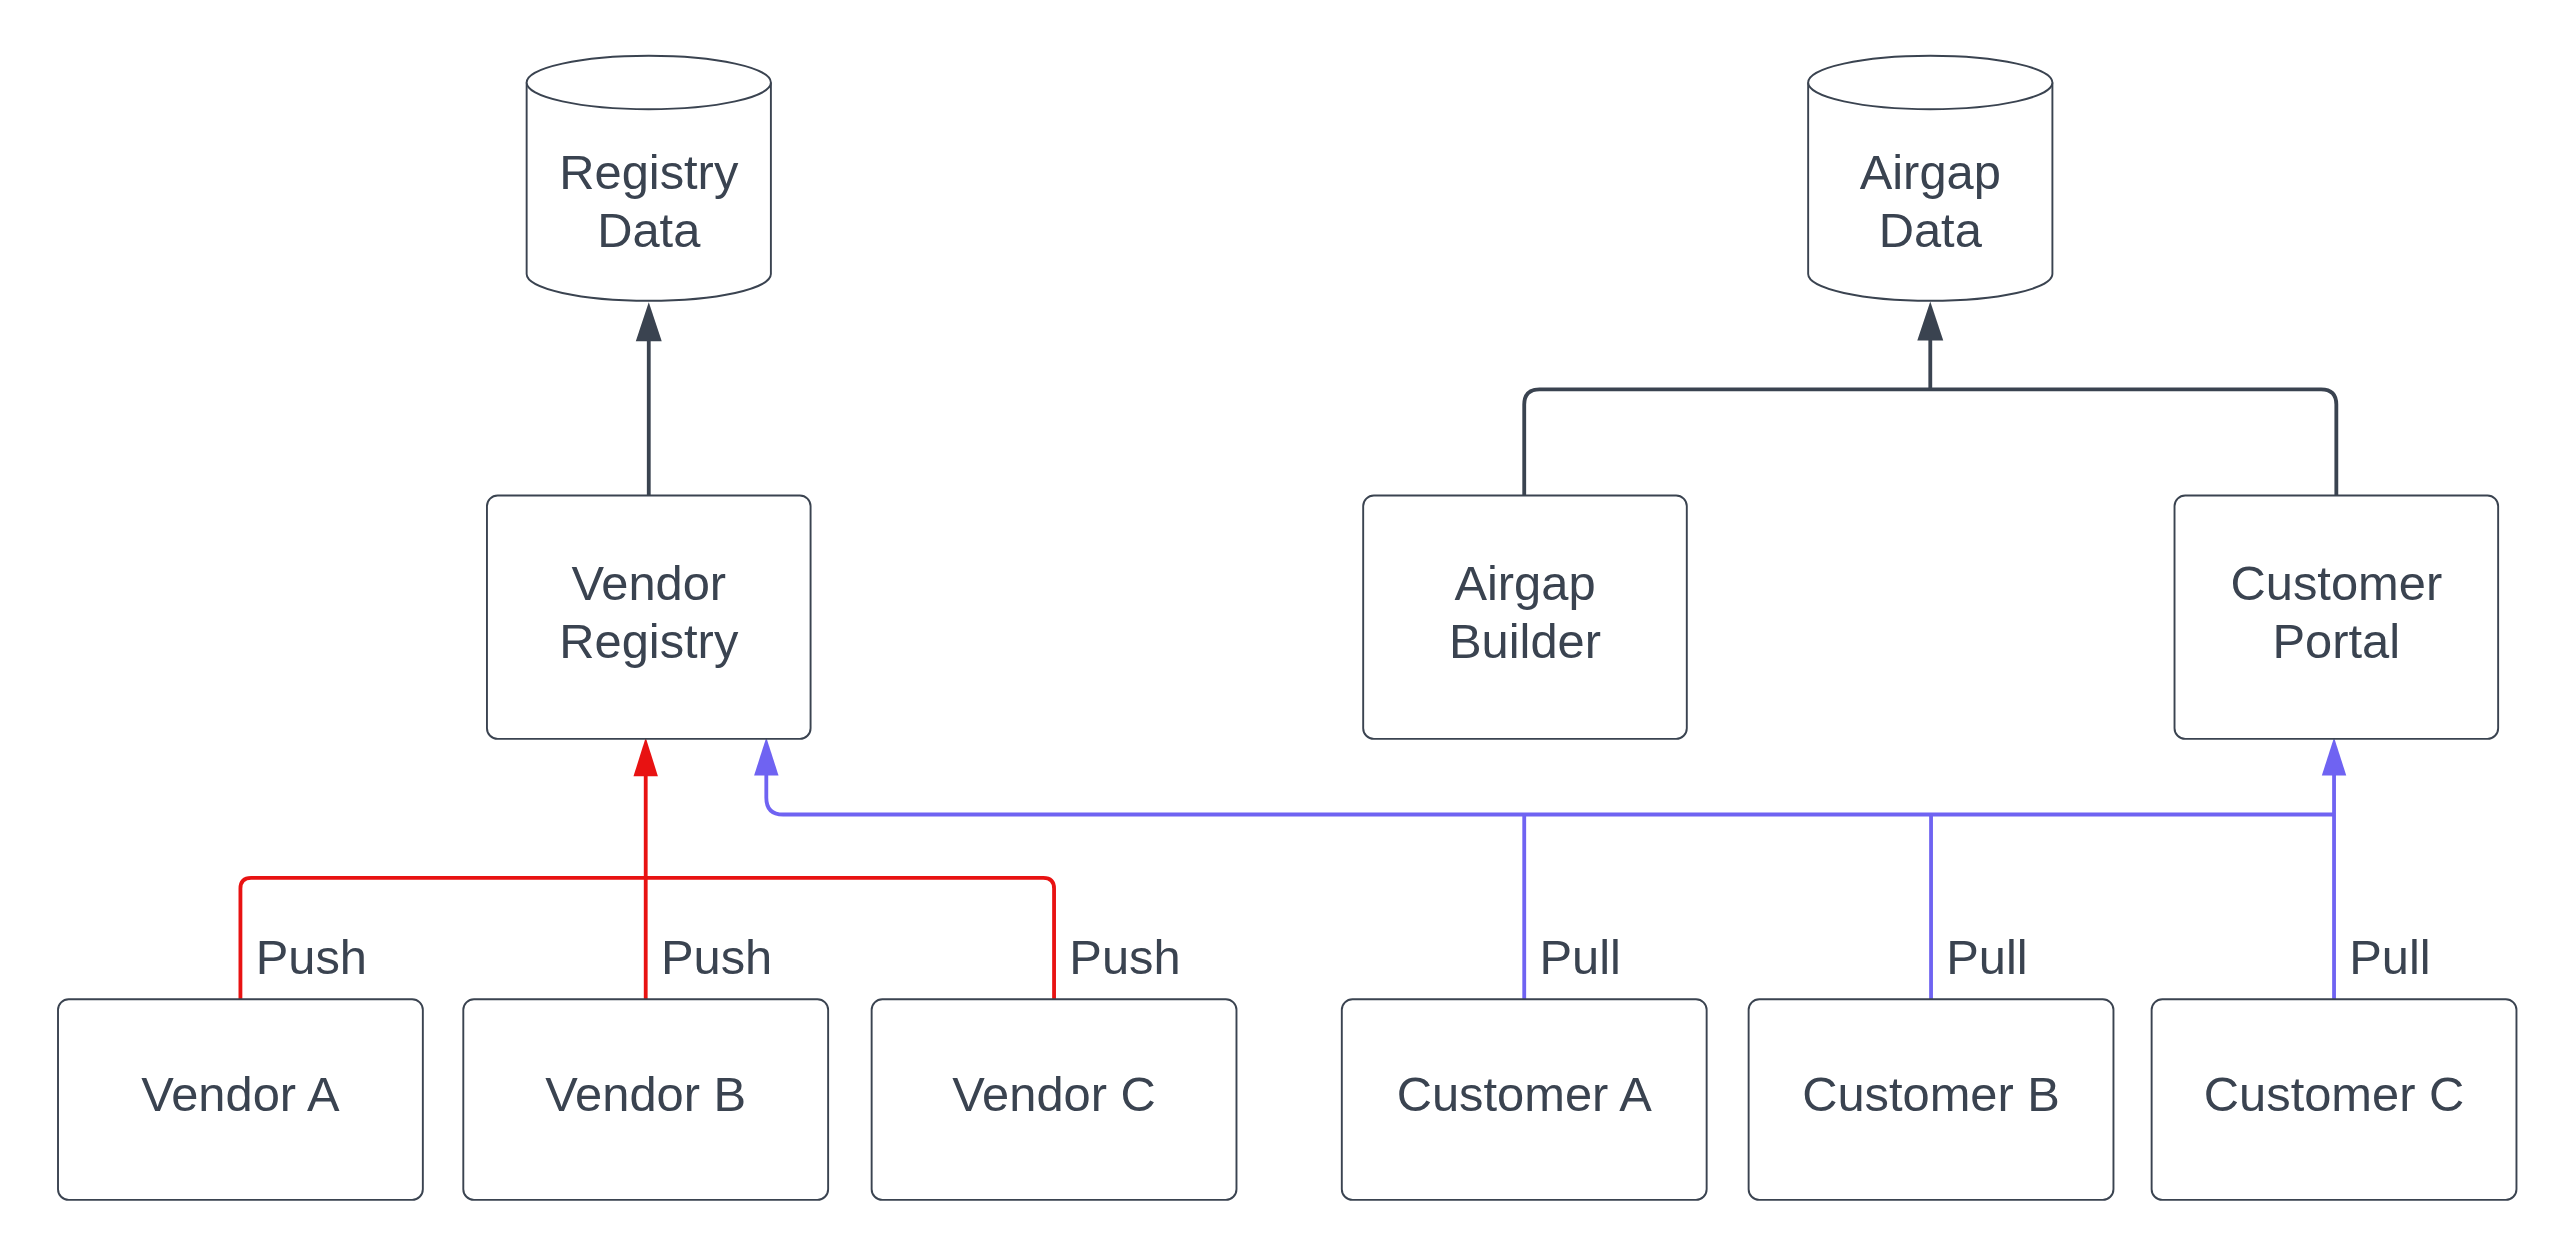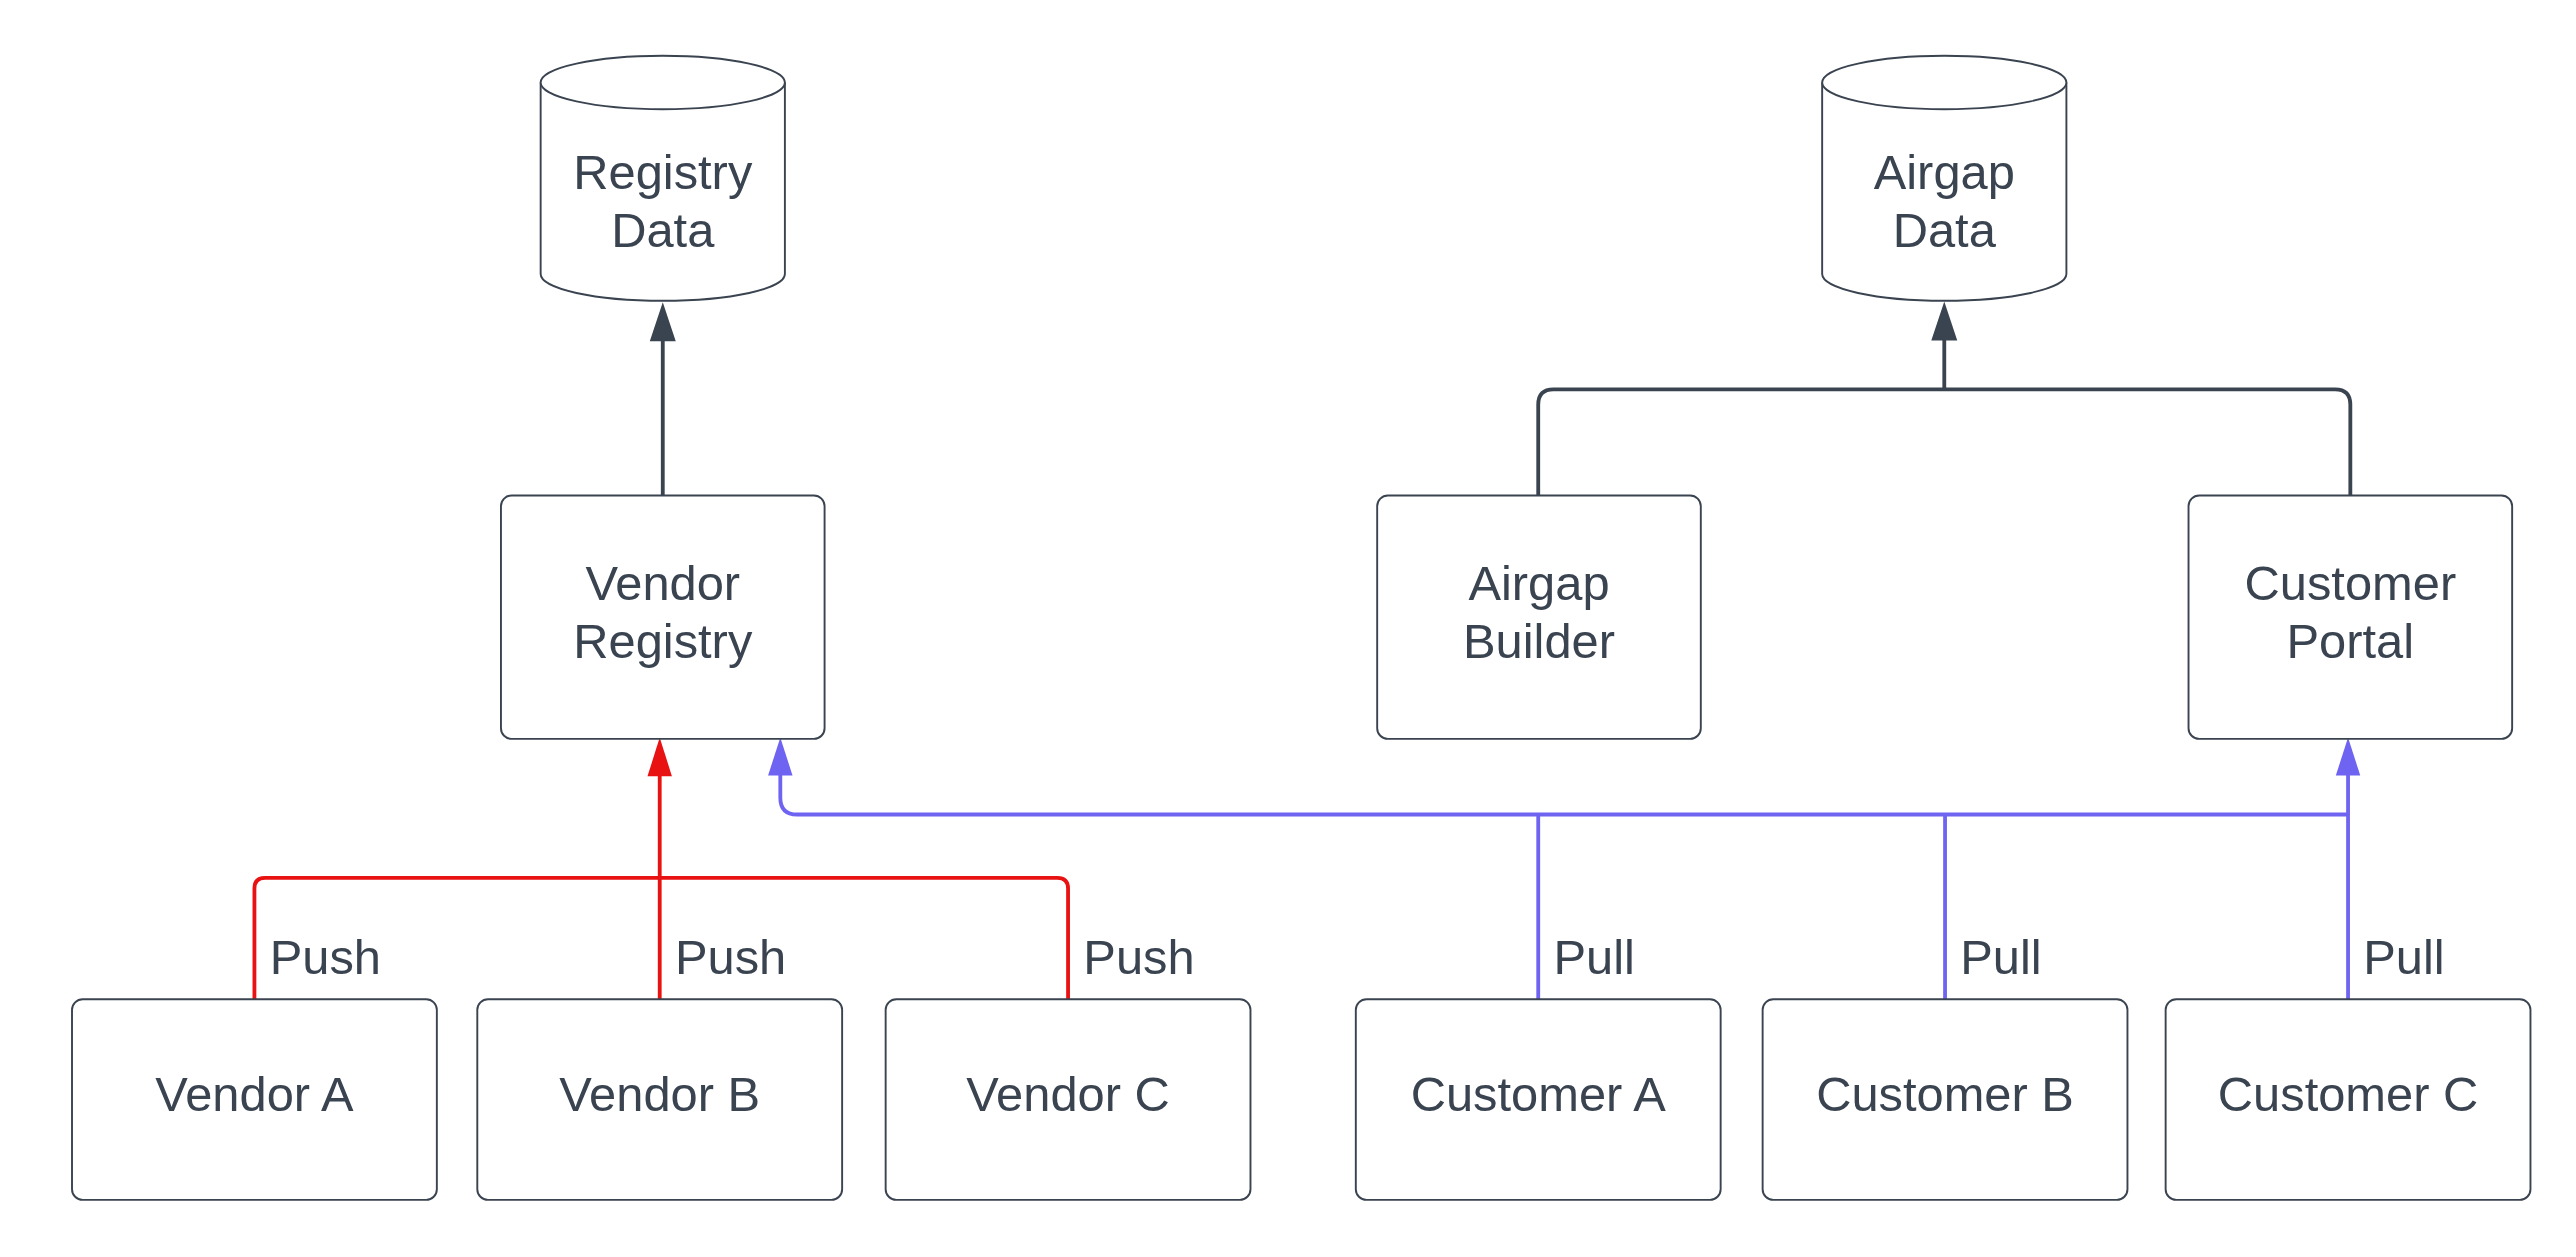--- a/index.html
+++ b/index.html
@@ -8,21 +8,20 @@
     background: #ffffff;
     width: 2576px;
     height: 1258px;
     overflow: hidden;
   }
   #canvas {
     position: relative;
     width: 2098px;
     height: 1258px;
     background: #ffffff;
-    padding-left: 14px;
   }
   svg {
     display: block;
   }
   text {
     font-family: "Liberation Sans", "DejaVu Sans", sans-serif;
     font-size: 64px;
   }
   .node-label { text-anchor: middle; }
   .edge-label { text-anchor: start; }

